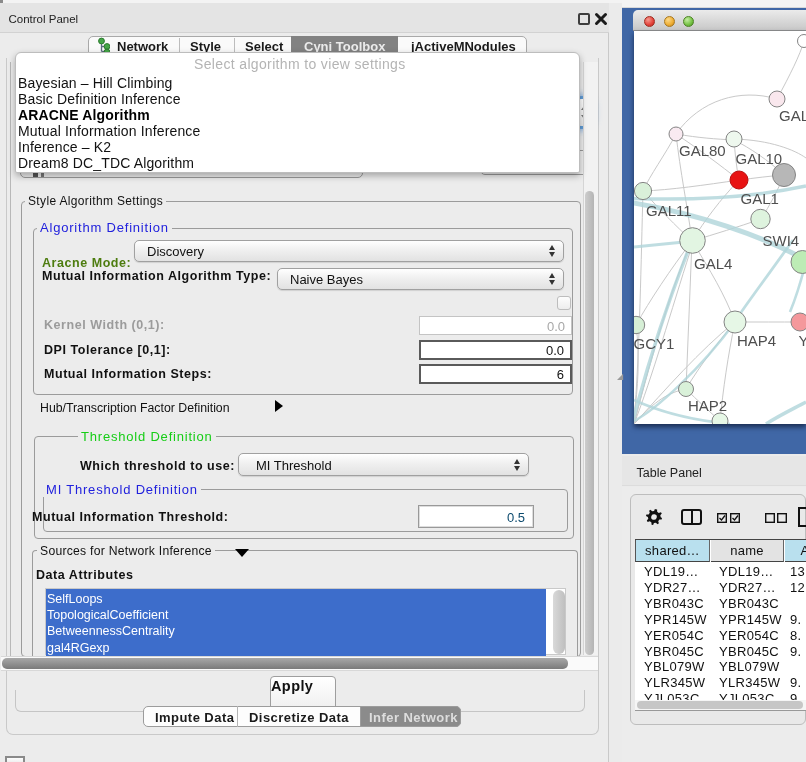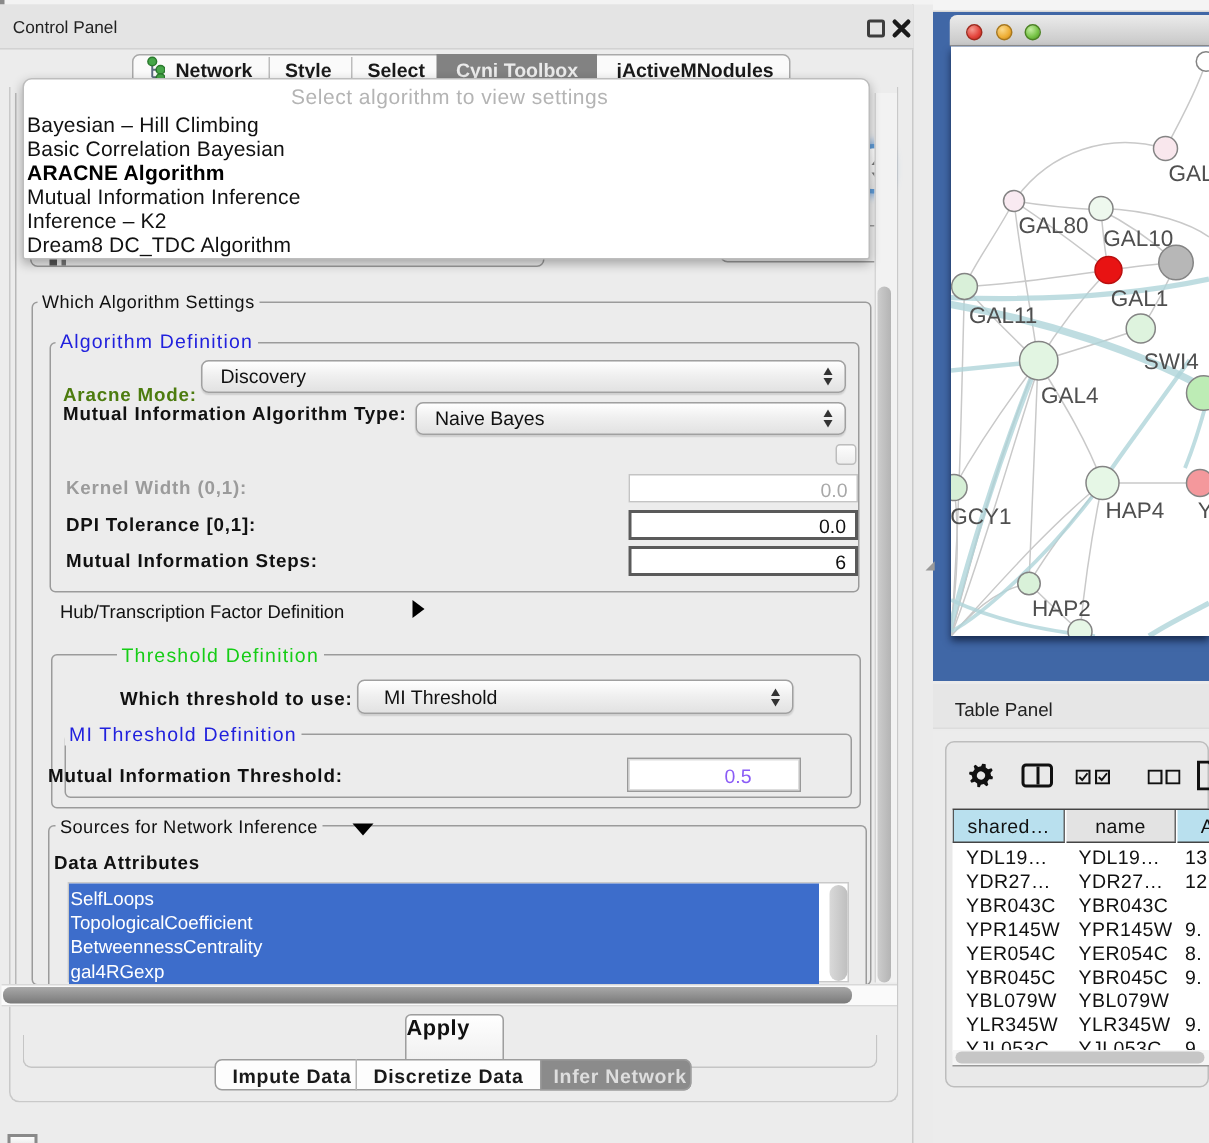--- a/index.html
+++ b/index.html
@@ -62,21 +62,21 @@
   <div class="abs" style="left:20px; top:150px; width:343px; height:28px; border:1px solid #9a9a9a; border-radius:5px; background:#ececec;"></div>
   <div class="abs" style="left:33px; top:172px; width:5px; height:5px; background:#555;"></div>
   <div class="abs" style="left:41px; top:173px; width:3px; height:4px; background:#777;"></div>
   <div class="abs" style="left:480px; top:150px; width:108px; height:25px; border:1px solid #9a9a9a; border-radius:5px; background:#ececec;"></div>
   <div class="abs" style="left:593px; top:62px; width:1px; height:120px; background:#adadad;"></div>
   <div class="abs" style="left:574px; top:99px; width:16px; height:27px; border-radius:8px; box-shadow:0 0 0 3px #5f9bd6, 0 0 6px 5px rgba(90,150,220,0.65); background:linear-gradient(#fff,#e6e6e6);"></div>
   <div class="abs" style="left:581px; top:106px; width:0; height:0; border-left:3px solid transparent; border-right:3px solid transparent; border-bottom:4px solid #777;"></div>
   <div class="abs" style="left:581px; top:115px; width:0; height:0; border-left:3px solid transparent; border-right:3px solid transparent; border-top:4px solid #777;"></div>
 
   <div class="groupbox" style="left:21px; top:201px; width:560px; height:456px;"></div>
-  <div class="gtitle" style="left:25px; top:194px; font-size:12px; letter-spacing:0.35px; color:#111;">Which Algorithm Settings</div>
+  <div class="gtitle" style="left:25px; top:194px; font-size:12px; letter-spacing:0.35px; color:#111;">Style Algorithm Settings</div>
 
   <div class="groupbox" style="left:33px; top:228px; width:540px; height:167px;"></div>
   <div class="gtitle" style="left:37px; top:220px; font-size:13px; color:#2121dd;">Algorithm Definition</div>
 
   <div class="lbl flbl" style="left:42px; top:256px; color:#4d7c0f;">Aracne Mode:</div>
   <div class="combo" style="left:134px; top:240px; width:430px; height:22px;">
       <span class="ctext">Discovery</span>
       <span class="updown"></span>
     </div>
 
@@ -106,21 +106,21 @@
   <div class="lbl flbl" style="left:80px; top:459px; color:#111;">Which threshold to use:</div>
   <div class="combo" style="left:238px; top:453px; width:291px; height:23px;">
       <span class="ctext" style="left:17px;">MI Threshold</span>
       <span class="updown"></span>
     </div>
 
   <div class="groupbox" style="left:43px; top:489px; width:525px; height:43px;"></div>
   <div class="gtitle" style="left:43px; top:482px; font-size:13px; color:#2121dd;">MI Threshold Definition</div>
 
   <div class="lbl flbl" style="left:32px; top:510px; color:#111;">Mutual Information Threshold:</div>
-  <div class="tfield" style="left:418px; top:505px; width:116px; height:23px; border:1px solid #999; box-shadow:inset 0 0 0 1px #ddd; color:#8b5cf6; padding:4px 32px 0 0;">0.5</div>
+  <div class="tfield" style="left:418px; top:505px; width:116px; height:23px; border:1px solid #999; box-shadow:inset 0 0 0 1px #ddd; color:#0c4a6e; padding:4px 8px 0 0;">0.5</div>
 
   <div class="groupbox" style="left:32px; top:550px; width:546px; height:107px; border-bottom:none; border-bottom-left-radius:0; border-bottom-right-radius:0;"></div>
   <div class="gtitle" style="left:37px; top:544px; font-size:12.2px; letter-spacing:0.25px; color:#111;">Sources for Network Inference</div>
   <div class="abs" style="left:235px; top:549px; width:0; height:0; border-left:7.5px solid transparent; border-right:7.5px solid transparent; border-top:8px solid #000;"></div>
   <div class="lbl flbl" style="left:36px; top:567.5px; color:#111;">Data Attributes</div>
 
   <div class="abs" style="left:45px; top:588px; width:521px; height:67px; background:#fff; border:1px solid #c9c9c9;">
     <div class="abs" style="left:0; top:0; width:500px; height:67px; background:#3d6dcb; overflow:hidden;">
       <div style="font-size:12.5px; color:#fff; padding:2px 0 0 1px; line-height:16.2px;">SelfLoops<br>TopologicalCoefficient<br>BetweennessCentrality<br>gal4RGexp</div>
     </div>
@@ -142,21 +142,21 @@
   <div class="lbl bold" style="left:155px; top:710px; font-size:13px; letter-spacing:0.45px; color:#1a1a1a;">Impute Data</div>
   <div class="lbl bold" style="left:249px; top:710px; font-size:13px; letter-spacing:0.45px; color:#1a1a1a;">Discretize Data</div>
   <div class="lbl bold" style="left:369px; top:710px; font-size:13px; letter-spacing:0.45px; color:#dedede;">Infer Network</div>
 
   <div class="abs" style="left:5px; top:756px; width:20px; height:10px; border:2px solid #8a8a8a; background:linear-gradient(#fdfdfd,#e8e8e8);"></div>
 </div>
 
 <div class="abs" style="left:15px; top:52px; width:565px; height:121px; background:#fff; border:1px solid #bdbdbd; border-radius:6px 6px 2px 2px; box-shadow:0 3px 7px rgba(0,0,0,0.3); z-index:50;">
   <div class="lbl" style="left:178px; top:2.5px; font-size:14px; letter-spacing:0.35px; color:#b4b4b4;">Select algorithm to view settings</div>
   <div class="lbl" style="left:2px; top:21.5px; font-size:14px; letter-spacing:0.15px; color:#111;">Bayesian – Hill Climbing</div>
-  <div class="lbl" style="left:2px; top:37.5px; font-size:14px; letter-spacing:0.15px; color:#111;">Basic Correlation Bayesian</div>
+  <div class="lbl" style="left:2px; top:37.5px; font-size:14px; letter-spacing:0.15px; color:#111;">Basic Definition Inference</div>
   <div class="lbl bold" style="left:2px; top:53.5px; font-size:14px; letter-spacing:0.15px; color:#000;">ARACNE Algorithm</div>
   <div class="lbl" style="left:2px; top:69.5px; font-size:14px; letter-spacing:0.15px; color:#111;">Mutual Information Inference</div>
   <div class="lbl" style="left:2px; top:85.5px; font-size:14px; letter-spacing:0.15px; color:#111;">Inference – K2</div>
   <div class="lbl" style="left:2px; top:101.5px; font-size:14px; letter-spacing:0.15px; color:#111;">Dream8 DC_TDC Algorithm</div>
 </div>
 
 <div class="abs" style="left:622px; top:0; width:184px; height:762px; background:#ebebeb;">
   <div class="abs" style="left:0; top:0; width:184px; height:8px; background:#f4f4f4; border-bottom:1px solid #d8d8d8;"></div>
   <div class="abs" style="left:0; top:8px; width:184px; height:446px; background:#4067a6;"></div>
 

